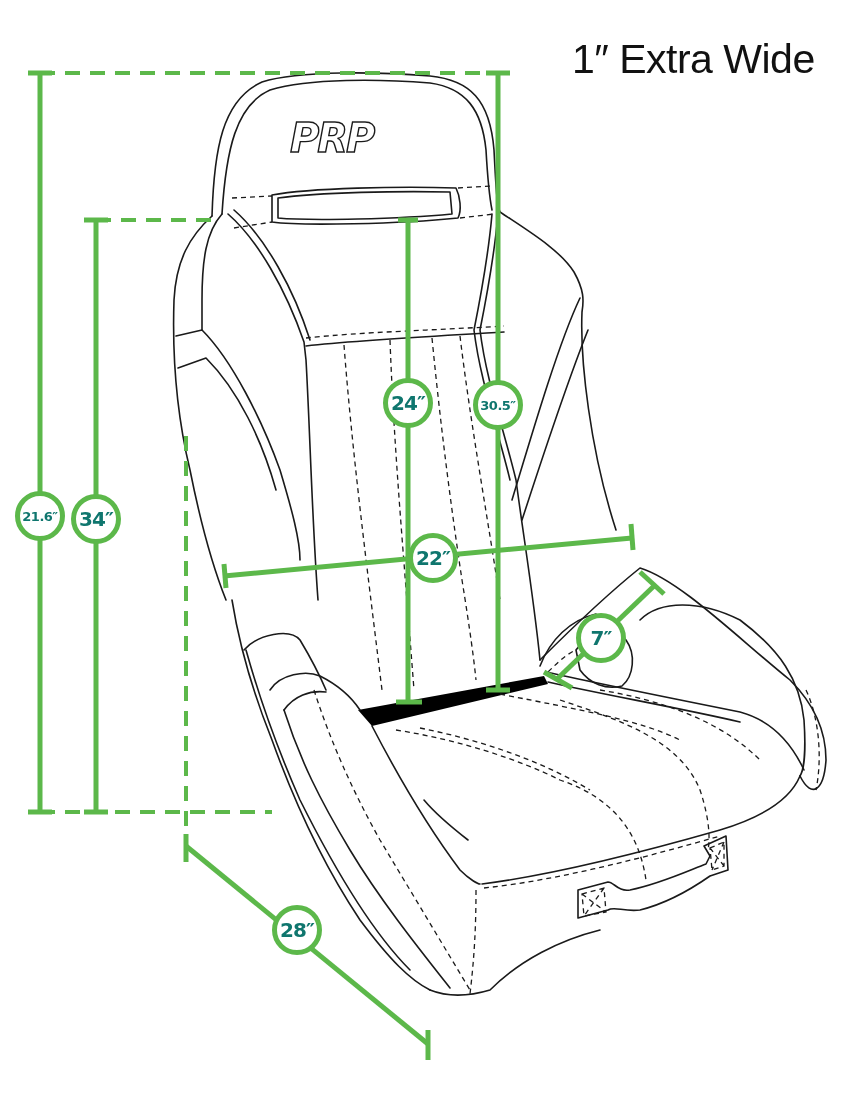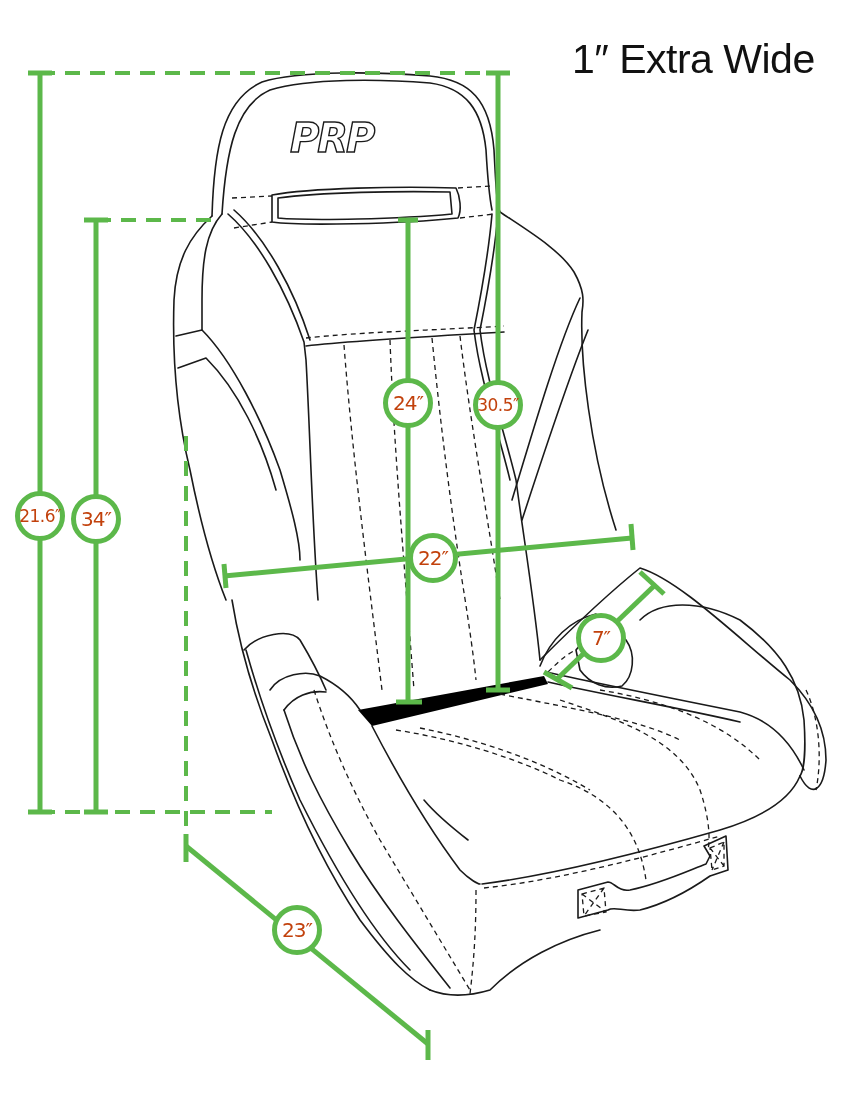--- a/index.html
+++ b/index.html
@@ -1,21 +1,21 @@
 <!DOCTYPE html>
 <html><head>
 <meta charset="utf-8">
 <style>
   html,body{margin:0;padding:0;background:#ffffff;}
   body{width:846px;height:1113px;position:relative;overflow:hidden;font-family:"Liberation Sans",sans-serif;}
   #stage{position:absolute;left:0;top:0;width:846px;height:1113px;}
   .title{position:absolute;left:572px;top:36px;font-family:"Liberation Sans",sans-serif;font-size:41px;color:#111;letter-spacing:-0.5px;white-space:nowrap;}
-  .callout{position:absolute;border:5px solid #5cb84a;border-radius:50%;background:#fff;box-sizing:border-box;display:flex;align-items:center;justify-content:center;font-family:"DejaVu Sans",sans-serif;font-weight:normal;color:#c2410c;}
+  .callout{position:absolute;border:5px solid #5cb84a;border-radius:50%;background:#fff;box-sizing:border-box;display:flex;align-items:center;justify-content:center;font-family:"DejaVu Sans",sans-serif;font-weight:bold;color:#0f766e;}
   .lg{width:50px;height:50px;font-size:20px;letter-spacing:-1px;}
-  .sm{font-size:17px;letter-spacing:-0.5px;}
+  .sm{font-size:13px;letter-spacing:-0.5px;}
   svg{position:absolute;left:0;top:0;}
   .ol{fill:none;stroke:#1a1a1a;stroke-width:1.6;stroke-linecap:round;stroke-linejoin:round;}
   .st{fill:none;stroke:#1a1a1a;stroke-width:1.3;stroke-dasharray:5 4;}
   .dim{stroke:#5cb84a;stroke-width:5;fill:none;}
   .dimd{stroke:#5cb84a;stroke-width:4;fill:none;stroke-dasharray:15 10;}
 </style>
 </head>
 <body>
 
 <div id="stage">
@@ -140,14 +140,14 @@
   </svg>
 
   <div class="title">1″ Extra Wide</div>
 
   <div class="callout lg sm" style="left:15px;top:491px;">21.6″</div>
   <div class="callout lg" style="left:71px;top:494px;">34″</div>
   <div class="callout lg" style="left:383px;top:378px;">24″</div>
   <div class="callout lg sm" style="left:473px;top:380px;">30.5″</div>
   <div class="callout lg" style="left:408px;top:533px;">22″</div>
   <div class="callout lg" style="left:576px;top:613px;">7″</div>
-  <div class="callout lg" style="left:272px;top:905px;">23″</div>
+  <div class="callout lg" style="left:272px;top:905px;">28″</div>
 </div>
 
 </body></html>

